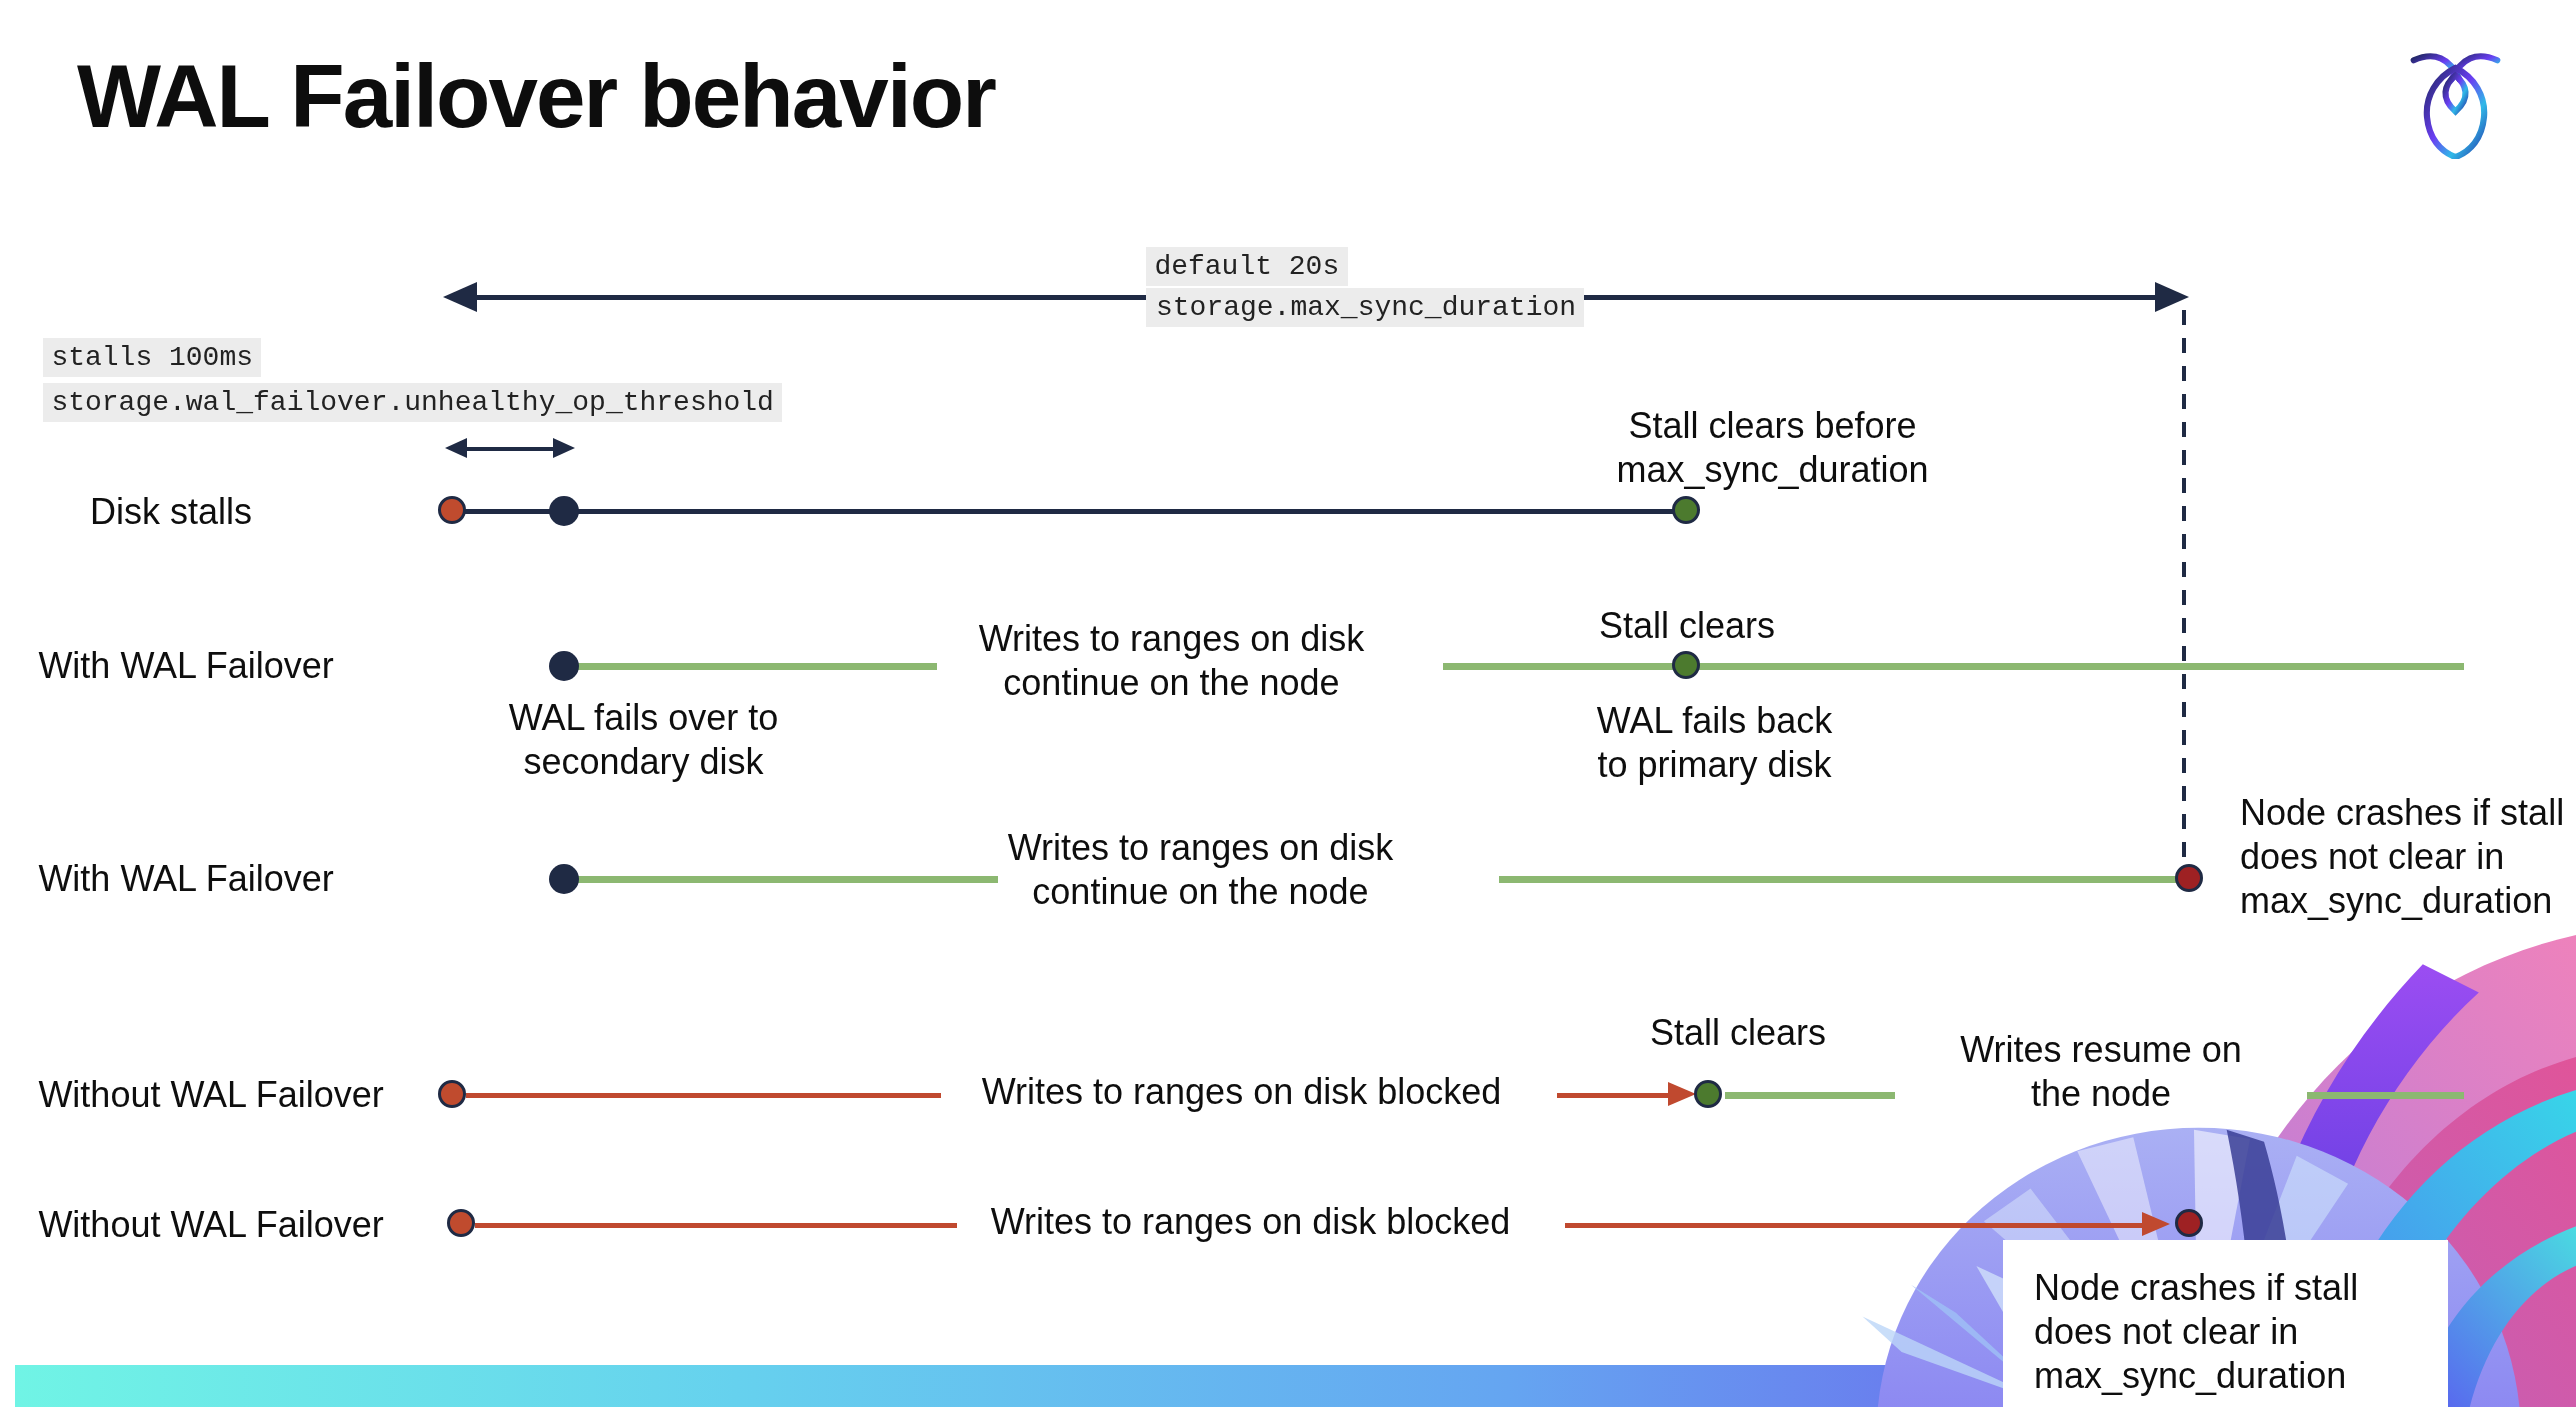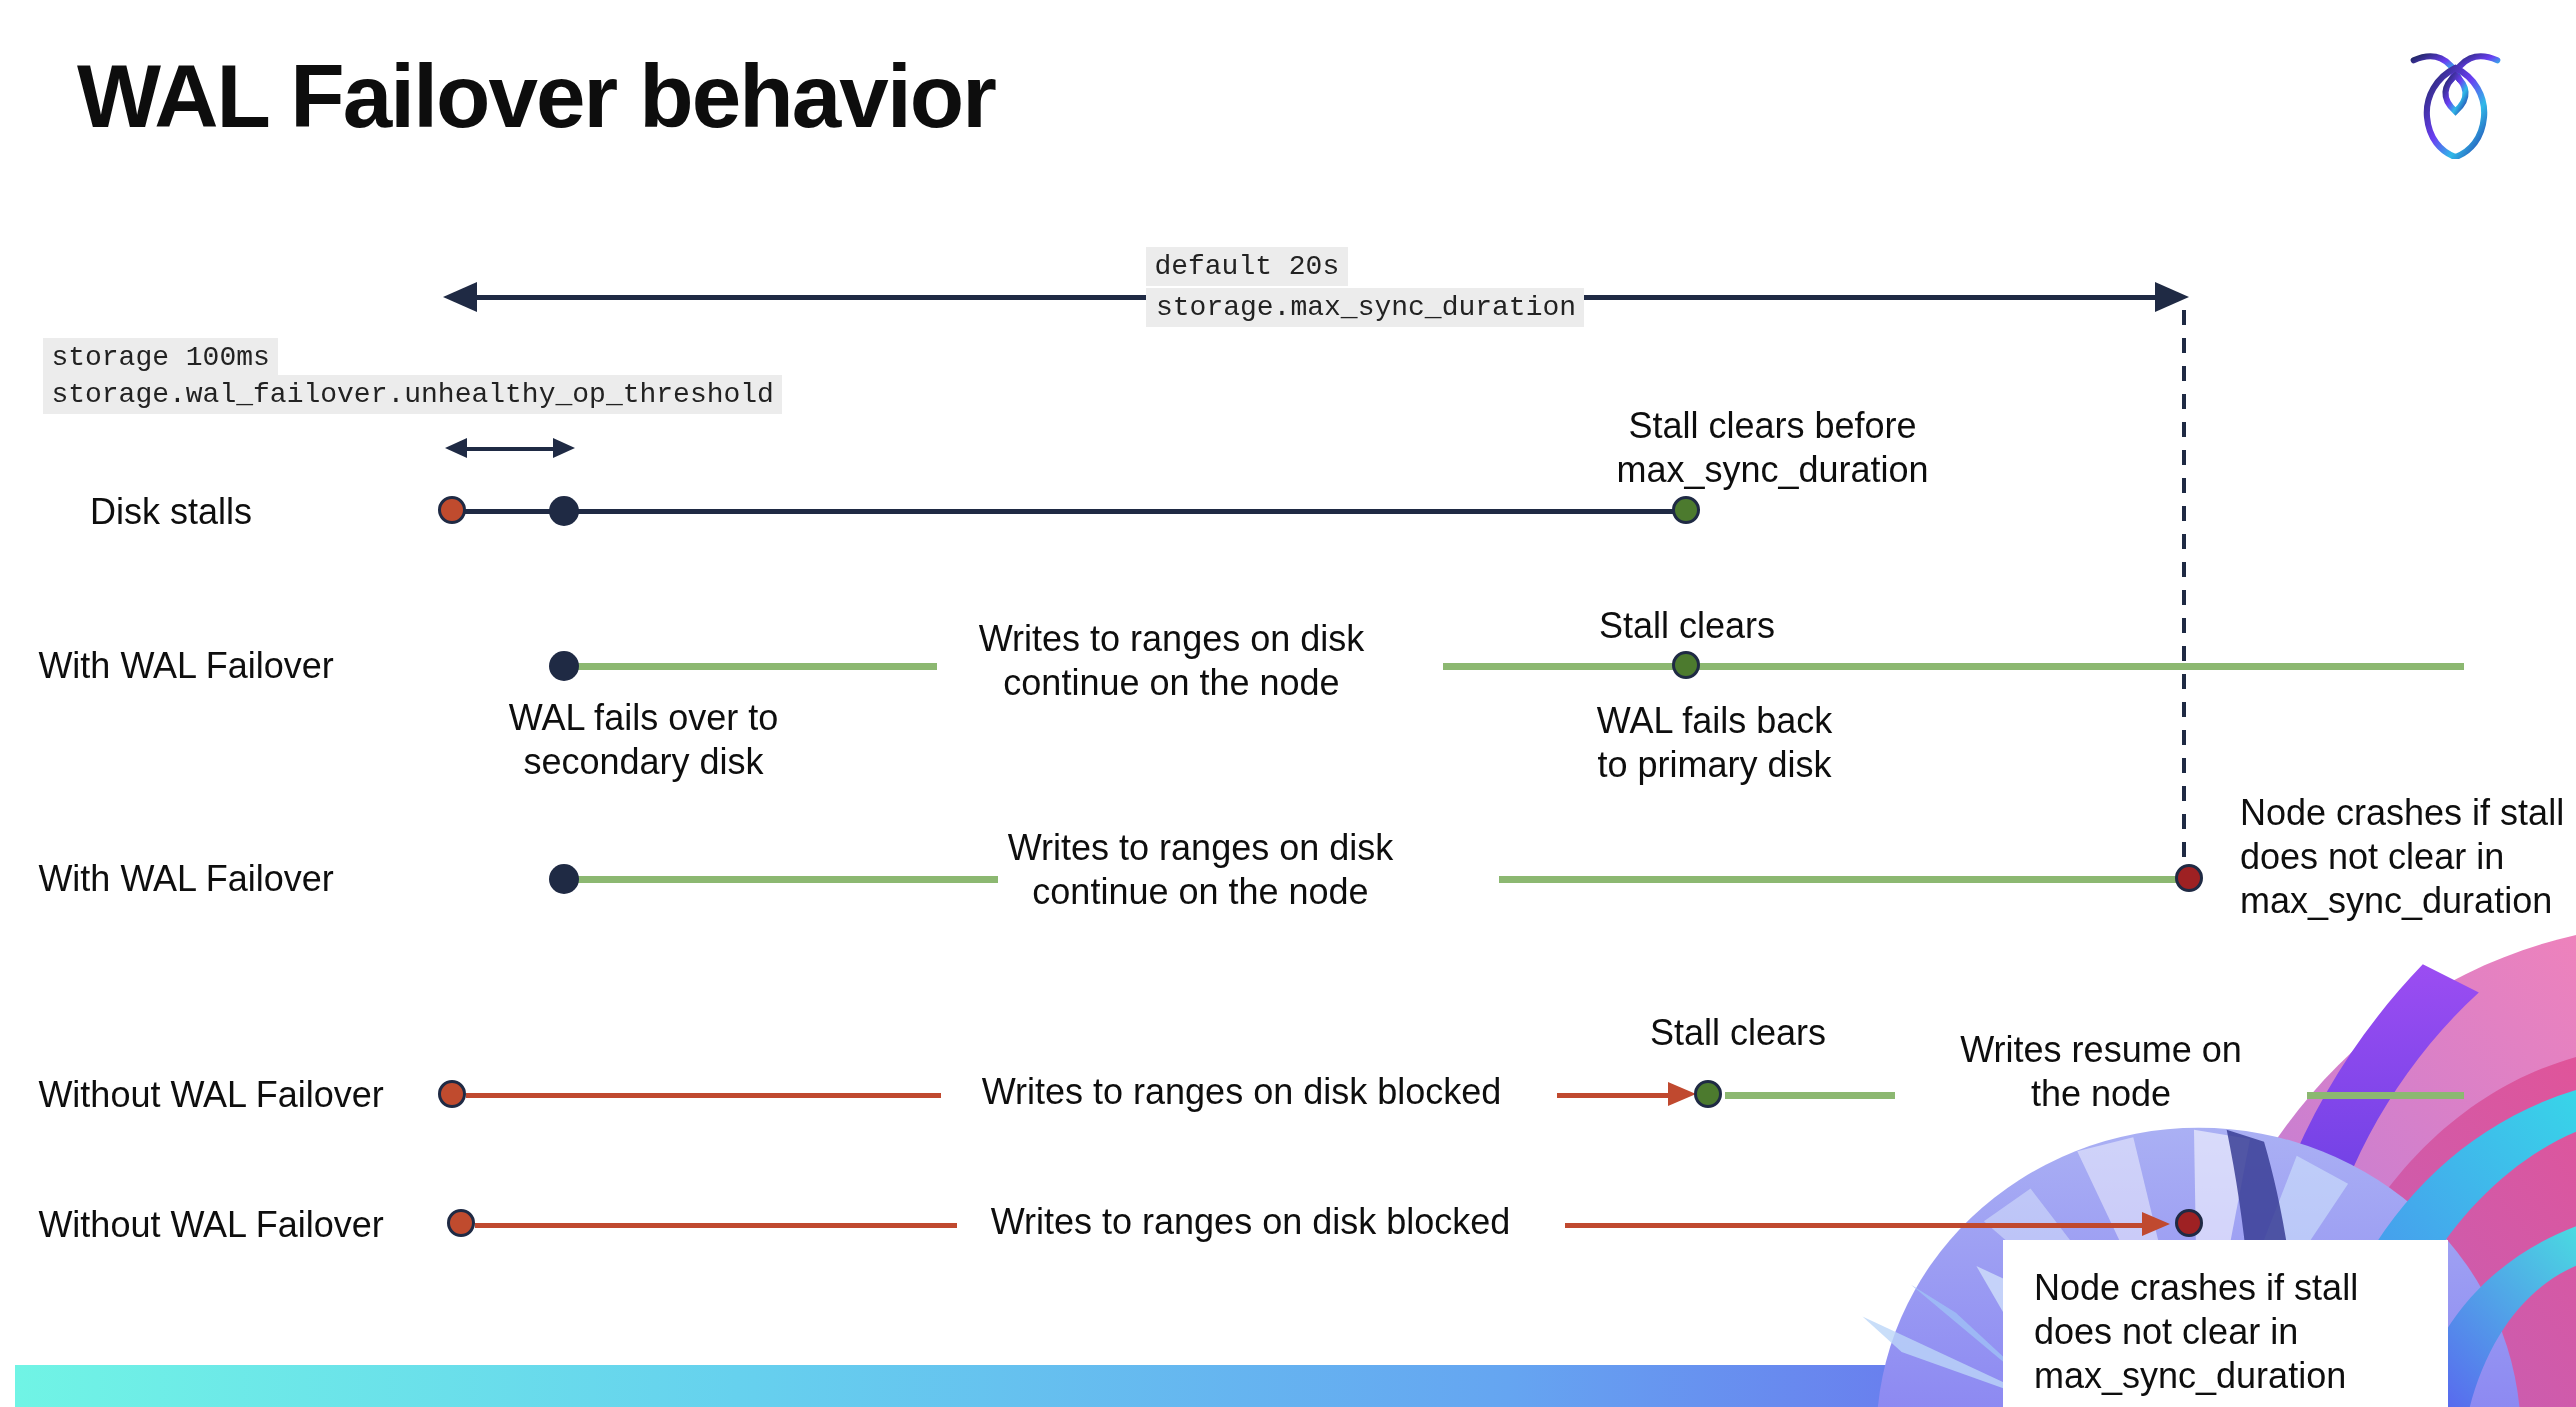--- a/index.html
+++ b/index.html
@@ -124,22 +124,22 @@
     <path d="M250,530 L162,378 L205,398 Z" fill="#cfe0fa" opacity="0.8"></path>
   </svg>
 
   <div class="hline navy-line z-diagram" style="left:460px;top:295px;width:1682px;"></div>
   <div class="tri tri-left-navy z-diagram" style="left:428px;top:282px;"></div>
   <div class="tri tri-right-navy z-diagram" style="left:2140px;top:282px;"></div>
 
   <div class="mono-line z-diagram" style="left:1131px;top:247px;">default 20s</div>
   <div class="mono-line z-diagram" style="left:1131px;top:288px;padding-left:10px;">storage.max_sync_duration</div>
 
-  <div class="mono-line z-diagram" style="left:28px;top:338px;">storage 100ms</div>
-  <div class="mono-line z-diagram" style="left:28px;top:375px;">storage.wal_failover.unhealthy_op_threshold</div>
+  <div class="mono-line z-diagram" style="left:28px;top:338px;">stalls 100ms</div>
+  <div class="mono-line z-diagram" style="left:28px;top:383px;">storage.wal_failover.unhealthy_op_threshold</div>
 
   <div class="hline navy-line z-diagram" style="left:451px;top:447px;width:90px;height:3.7px;"></div>
   <div class="tri tri-left-sm z-diagram" style="left:430px;top:438px;"></div>
   <div class="tri tri-right-sm z-diagram" style="left:538px;top:438px;"></div>
 
   <div class="vdash z-diagram" style="left:2167px;top:310px;height:557px;"></div>
 
   <div class="lbl right z-diagram" style="left:75px;top:489px;width:339px;">Disk stalls</div>
   <div class="hline navy-line z-diagram" style="left:439px;top:509px;width:1234px;"></div>
   <div class="dot dot-red z-diagram" style="left:423px;top:496px;"></div>

